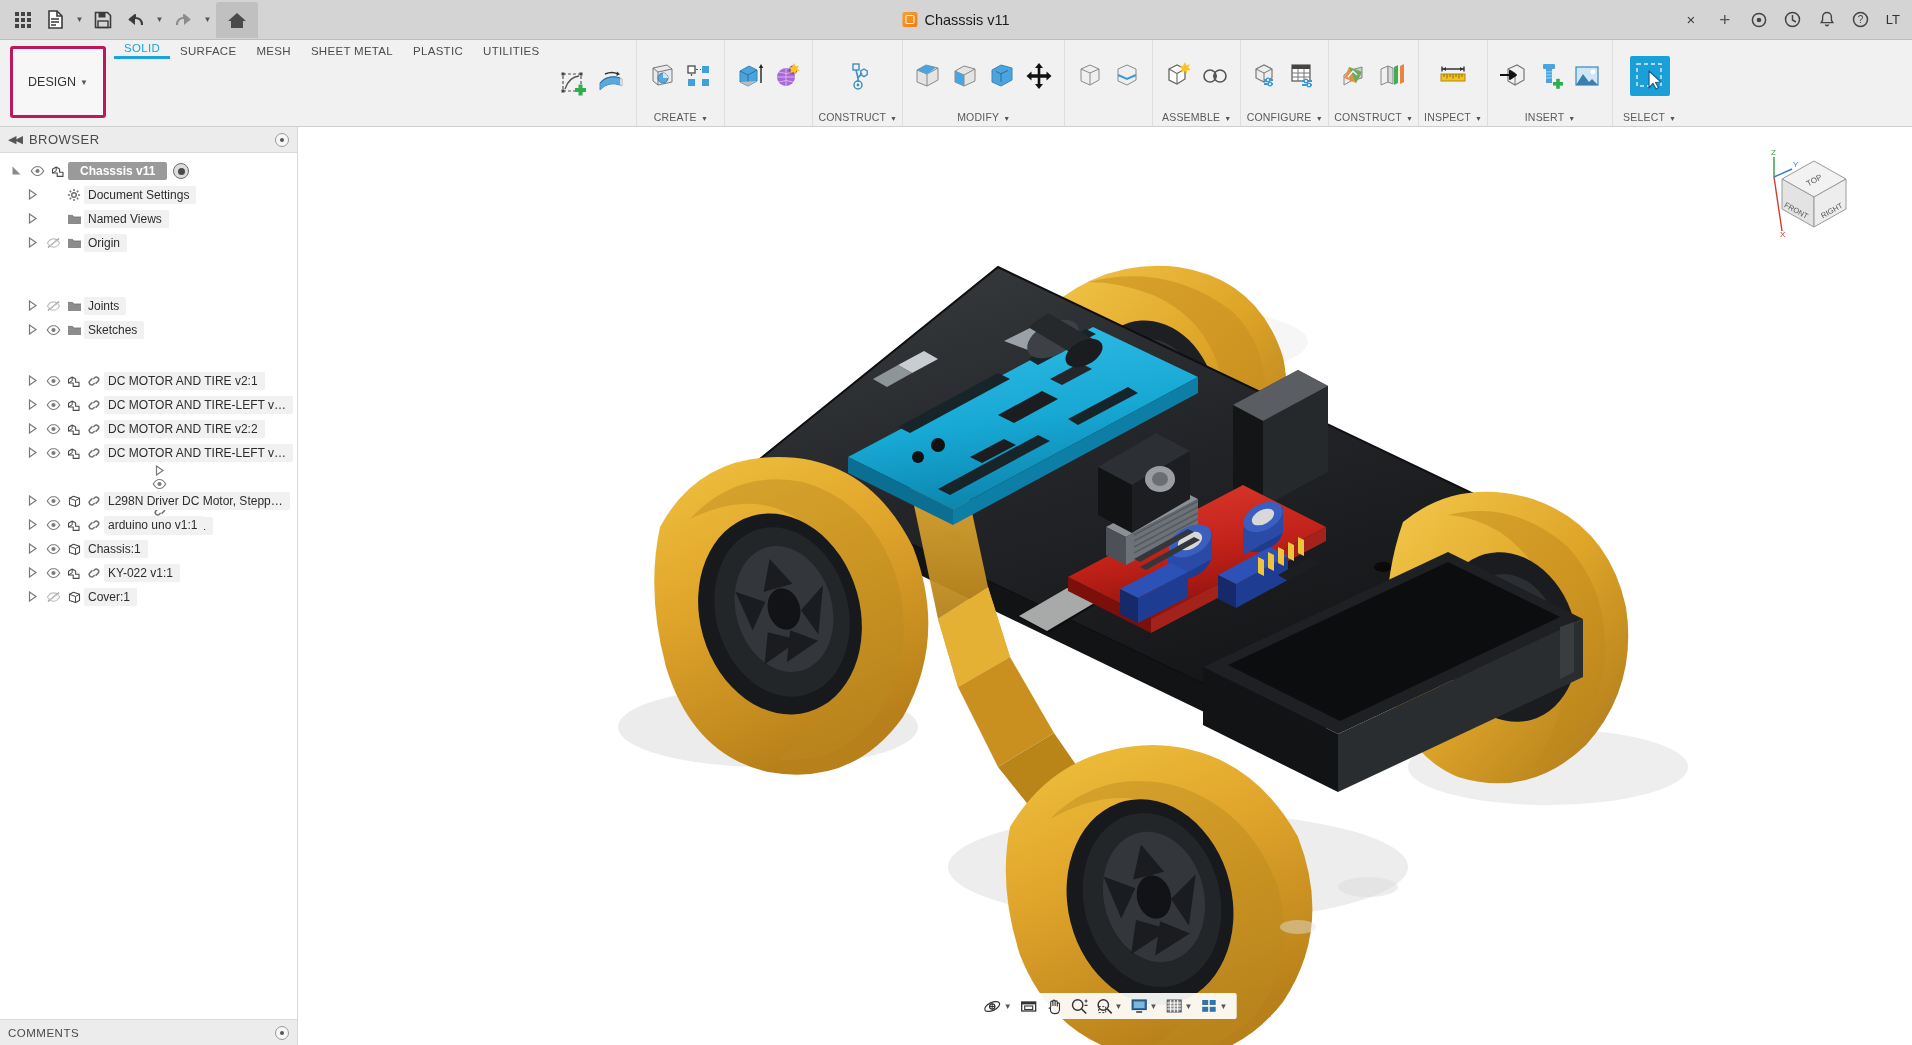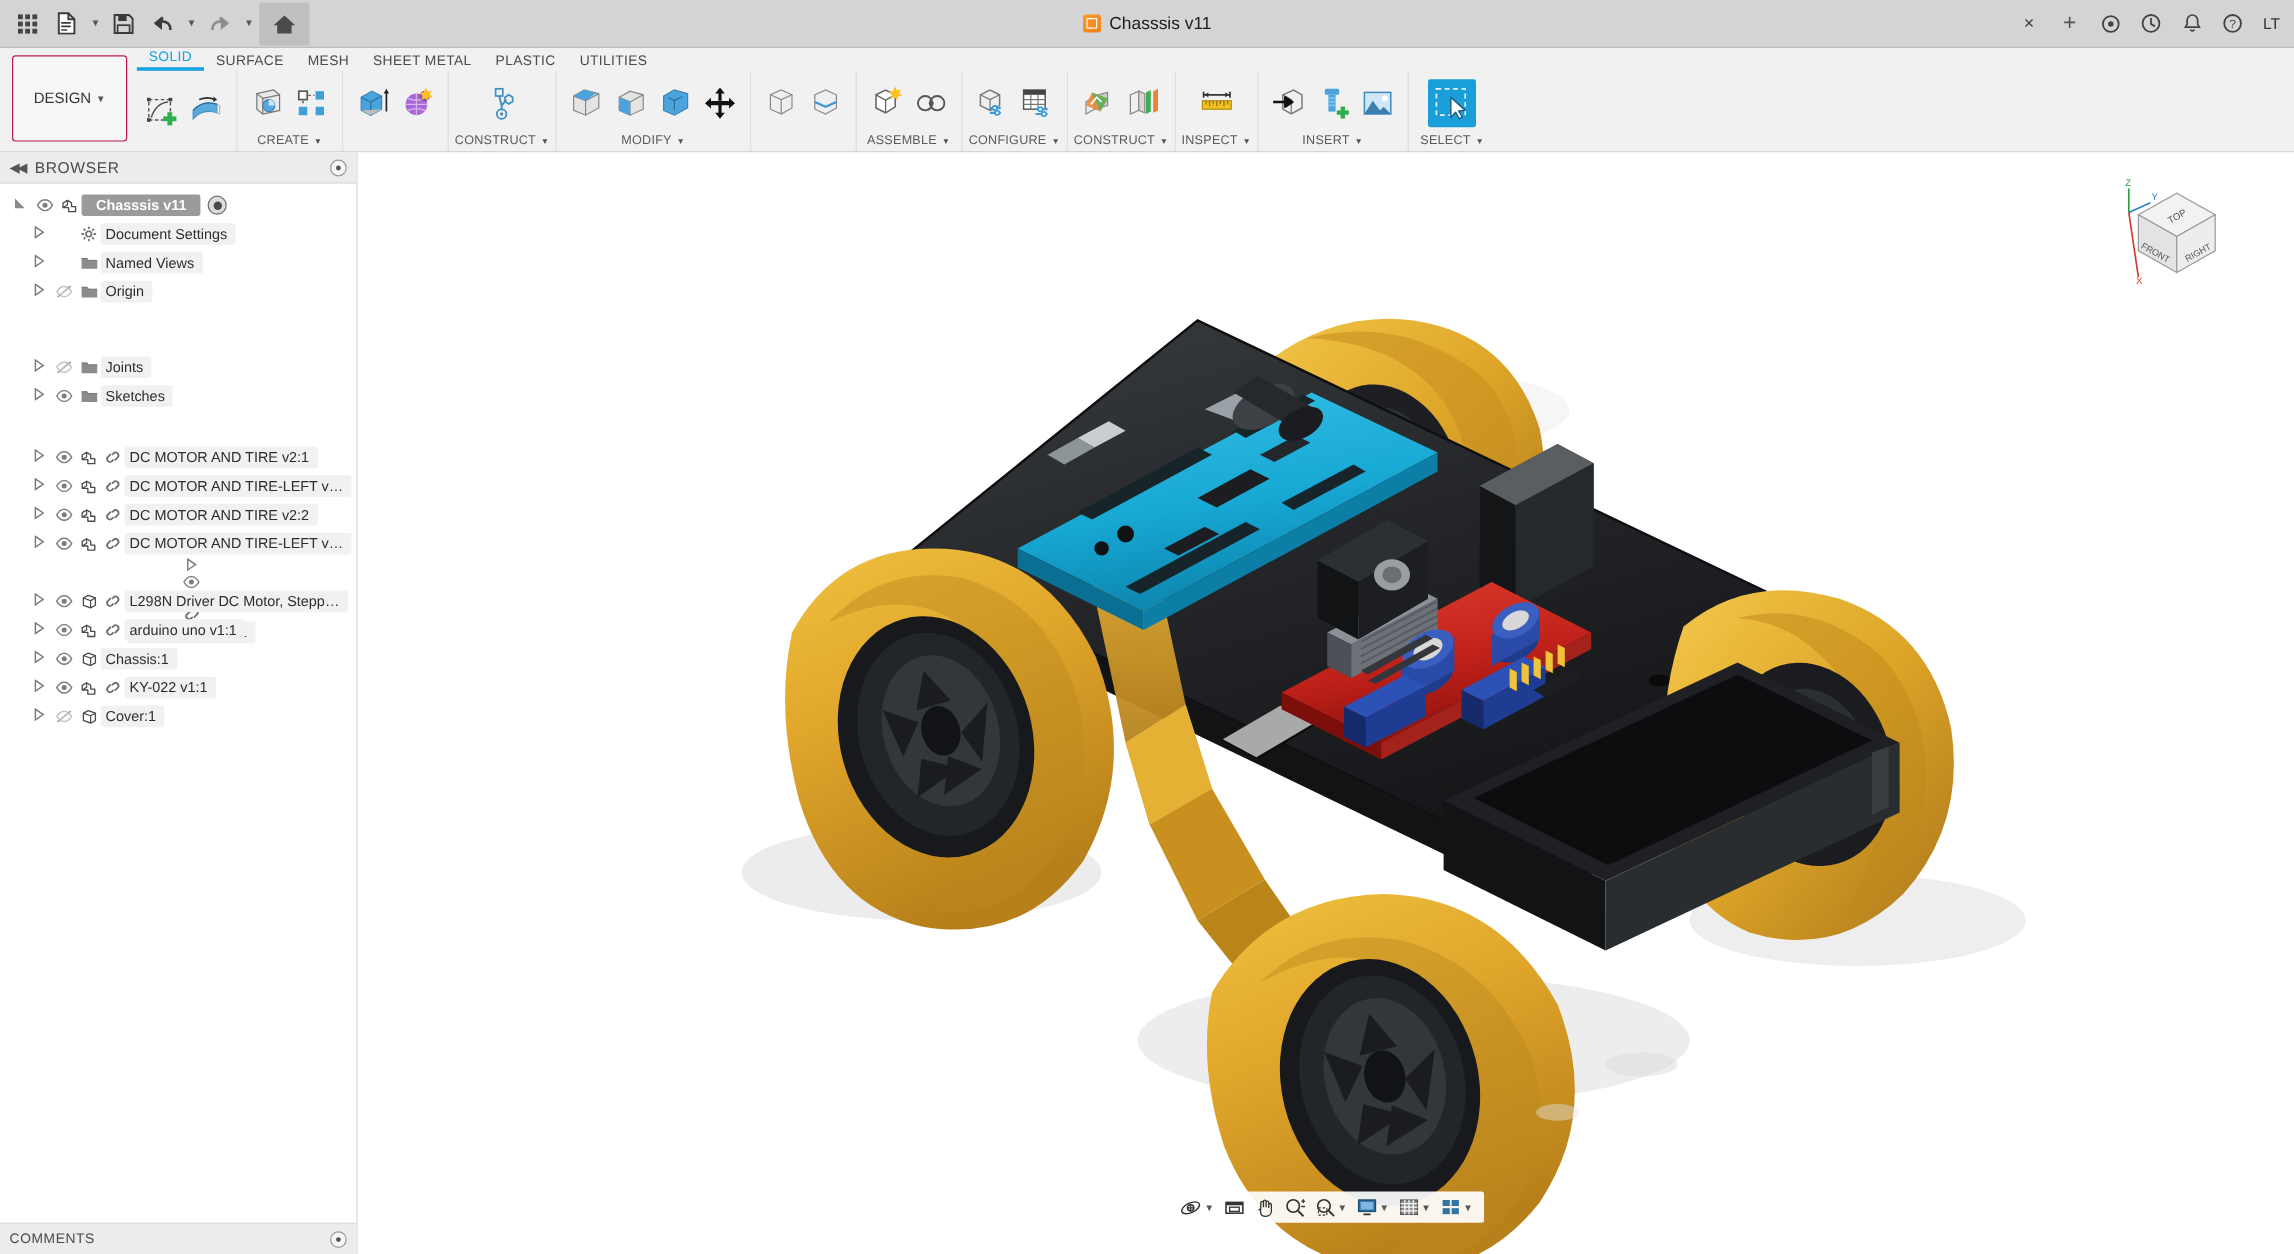--- a/index.html
+++ b/index.html
@@ -24,23 +24,23 @@
   .doc-ic::after{content:"";position:absolute;inset:3px;border:1.5px solid #fff;border-radius:1px;}
   .title-right { position:absolute; right:6px; display:flex; align-items:center; gap:4px; }
   .trbtn { width:30px; height:30px; display:flex; align-items:center; justify-content:center;
     color:#3d3d3d; cursor:pointer; border-radius:2px; font-size:15px; }
   .badge-lt { font-size:13px; color:#333; padding:0 6px; }
 
   
   .ribbon { height:87px; background:#f1f1f1; border-bottom:1px solid #cfcfcf;
     display:flex; align-items:stretch; position:relative; }
   .design-box { width:96px; display:flex; align-items:center; justify-content:center;
-    margin:6px 4px 8px 10px; border:1px solid #be185d; border-radius:3px; background:#f7f7f7;
+    margin:6px 4px 8px 10px; border:3px solid #be185d; border-radius:3px; background:#f7f7f7;
     font-size:12.5px; color:#333; cursor:pointer; }
-  .tabs-and-groups { flex:1; display:flex; flex-direction:column; min-width:0; }
+  .tabs-and-groups { flex:1; display:flex; flex-direction:row; min-width:0; }
   .tabrow { height:19px; display:flex; align-items:flex-end; padding-left:4px; }
   .tab { font-size:11.5px; color:#4c4c4c; padding:0 10px 2px; cursor:pointer;
     letter-spacing:.3px; white-space:nowrap; }
   .tab.active { color:#1aa3e0; border-bottom:3px solid #1aa3e0; }
   .grouprow { flex:1; display:flex; align-items:stretch; }
   .group { display:flex; flex-direction:column; align-items:center;
     border-right:1px solid #dedede; padding:0 5px; }
   .group:last-child { border-right:none; }
   .gicons { flex:1; display:flex; align-items:center; gap:3px; padding:1px 3px 0; }
   .glabel { font-size:10.5px; color:#5a5a5a; padding-bottom:3px; white-space:nowrap;

